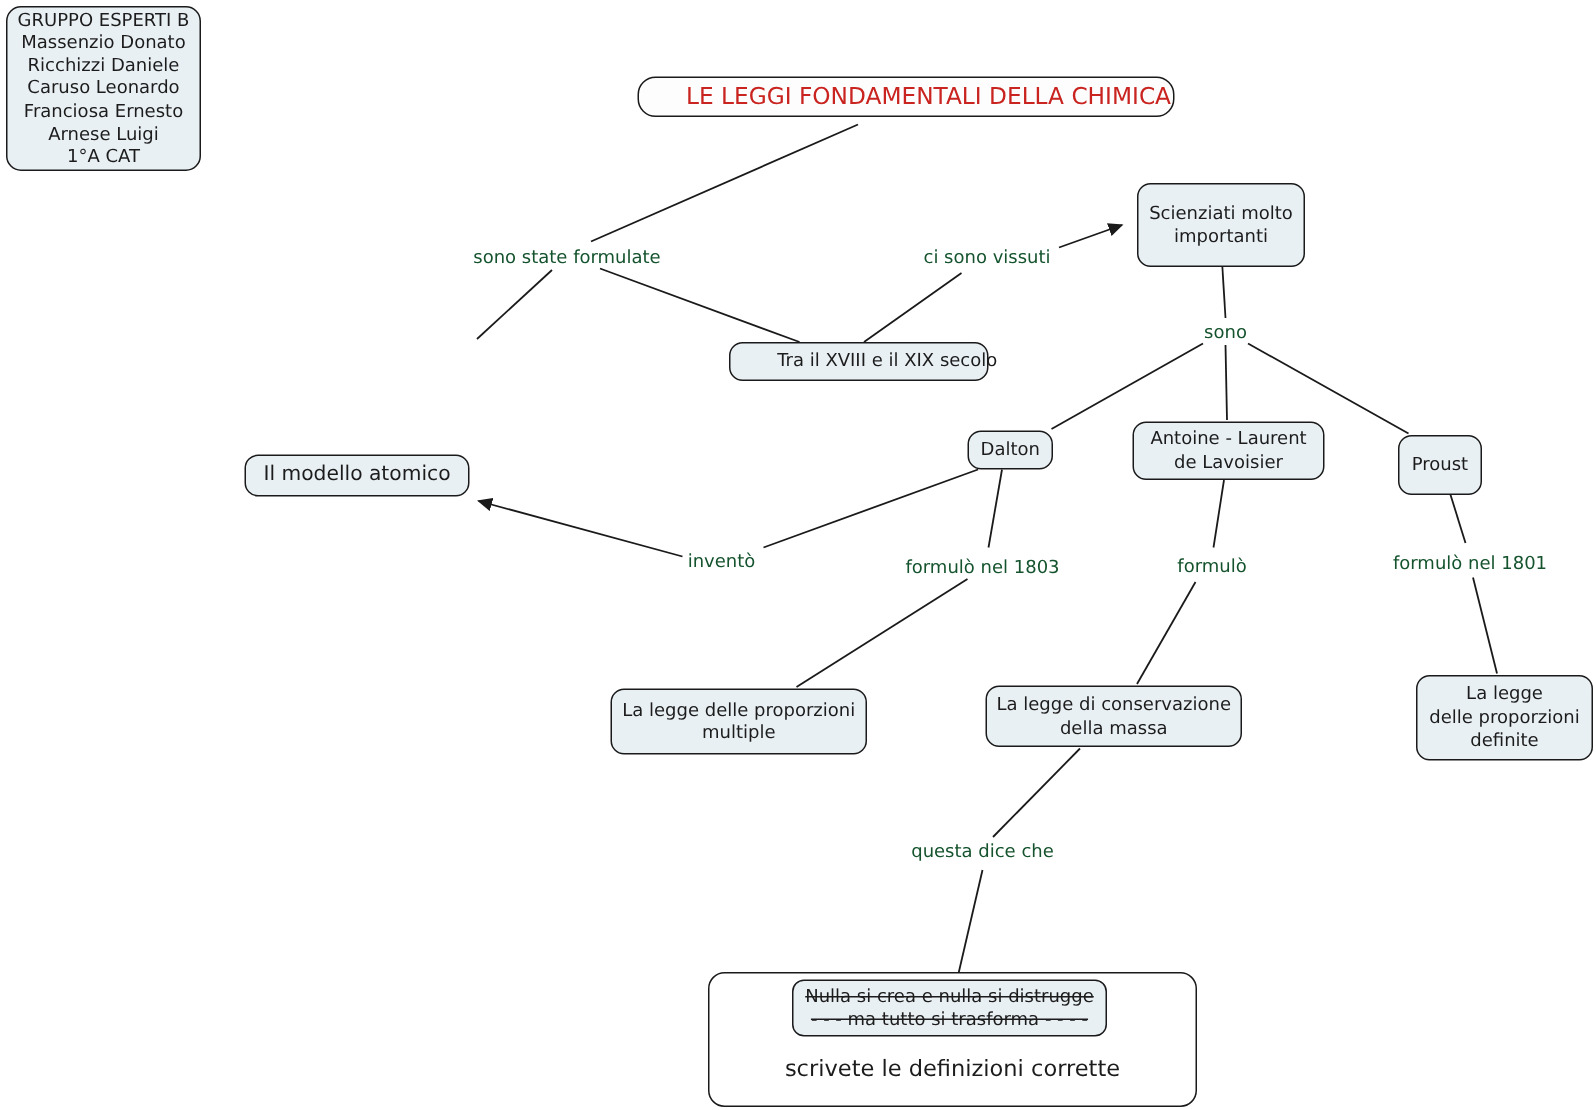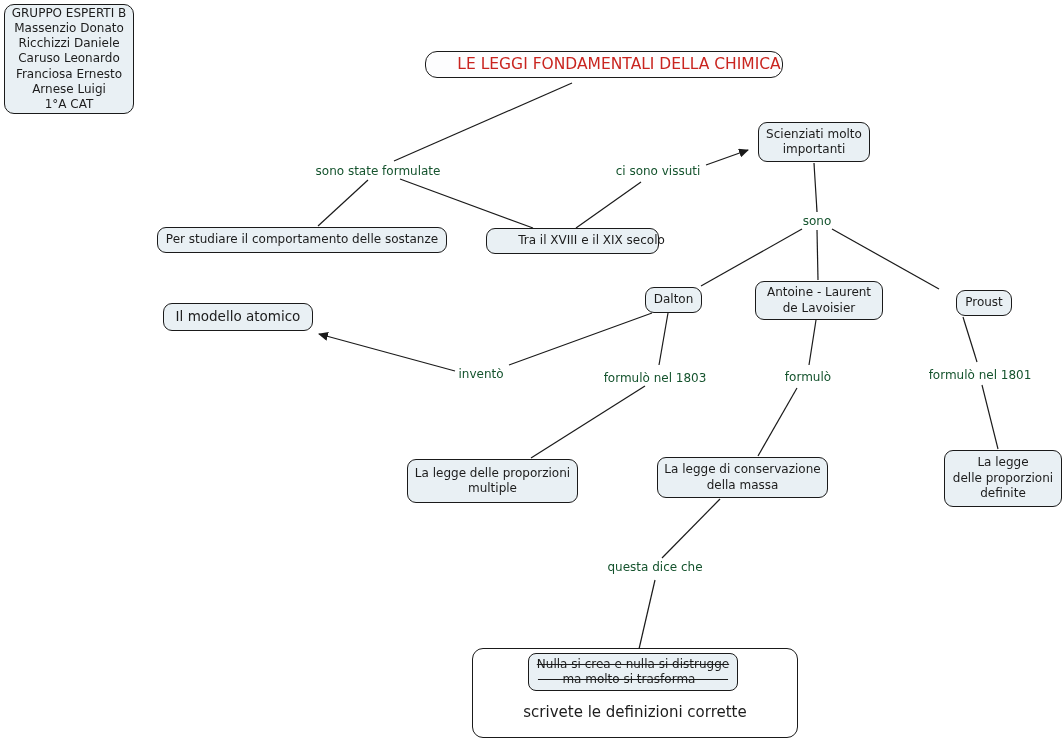--- a/index.html
+++ b/index.html
@@ -15,26 +15,26 @@
     white-space:pre-line;line-height:1.28;font-size:12px;
     background:#e9f0f4;border:1.5px solid #1a1a1a;border-radius:9px;
     padding:2px 6px;
   }
   .node--white{background:#fdfdfe;}
   .node--credits{left:4px;top:4px;width:130px;height:110px;line-height:1.26;border-radius:10px;}
   .node--title{
     left:425px;top:51px;width:358px;height:27px;border-radius:12px;
     color:#c9241f;font-size:15.5px;white-space:nowrap;background:#fdfdfe;padding-left:36px;
   }
-  .node--scienziati{left:758px;top:122px;width:112px;height:40px;}
+  .node--scienziati{left:758px;top:122px;width:112px;height:56px;}
   .node--per-studiare{left:157px;top:227px;width:290px;height:26px;white-space:nowrap;}
   .node--periodo{left:486px;top:228px;width:173px;height:26px;white-space:nowrap;padding-left:44px;}
   .node--dalton{left:645px;top:287px;width:57px;height:26px;}
   .node--lavoisier{left:755px;top:281px;width:128px;height:39px;}
-  .node--proust{left:932px;top:290px;width:56px;height:26px;margin-left:24px;}
+  .node--proust{left:932px;top:290px;width:56px;height:40px;}
   .node--modello{left:163px;top:303px;width:150px;height:28px;font-size:13.5px;white-space:nowrap;}
   .node--multiple{left:407px;top:459px;width:171px;height:44px;}
   .node--conservazione{left:657px;top:457px;width:171px;height:41px;}
   .node--definite{left:944px;top:450px;width:118px;height:57px;}
   .node--outer{left:472px;top:648px;width:326px;height:90px;background:#ffffff;border-radius:11px;}
   .node--strike{
     left:528px;top:653px;width:210px;height:38px;
     text-decoration:line-through;border-radius:8px;
   }
   .istruzione{
@@ -92,21 +92,20 @@
 Caruso Leonardo
 Franciosa Ernesto
 Arnese Luigi
 1°A CAT</div>
 
   <div class="node node--title">LE LEGGI FONDAMENTALI DELLA CHIMICA</div>
 
   <div class="node node--scienziati">Scienziati molto
 importanti</div>
 
-  <div class="node node--per-studiare">Per studiare il comportamento delle sostanze</div>
 
   <div class="node node--periodo">Tra il XVIII e il XIX secolo</div>
 
   <div class="node node--dalton">Dalton</div>
 
   <div class="node node--lavoisier">Antoine - Laurent
 de Lavoisier</div>
 
   <div class="node node--proust">Proust</div>
 
@@ -118,21 +117,21 @@
   <div class="node node--conservazione">La legge di conservazione
 della massa</div>
 
   <div class="node node--definite">La legge
 delle proporzioni
 definite</div>
 
   <div class="node node--white node--outer"></div>
 
   <div class="node node--strike">Nulla si crea e nulla si distrugge
-- - - ma molto si trasforma - - - -</div>
+- - - ma tutto si trasforma - - - -</div>
 
   <div class="istruzione">scrivete le definizioni corrette</div>
 
   <div class="label lbl-formulate">sono state formulate</div>
 
   <div class="label lbl-vissuti">ci sono vissuti</div>
 
   <div class="label lbl-sono">sono</div>
 
   <div class="label lbl-invento">inventò</div>

